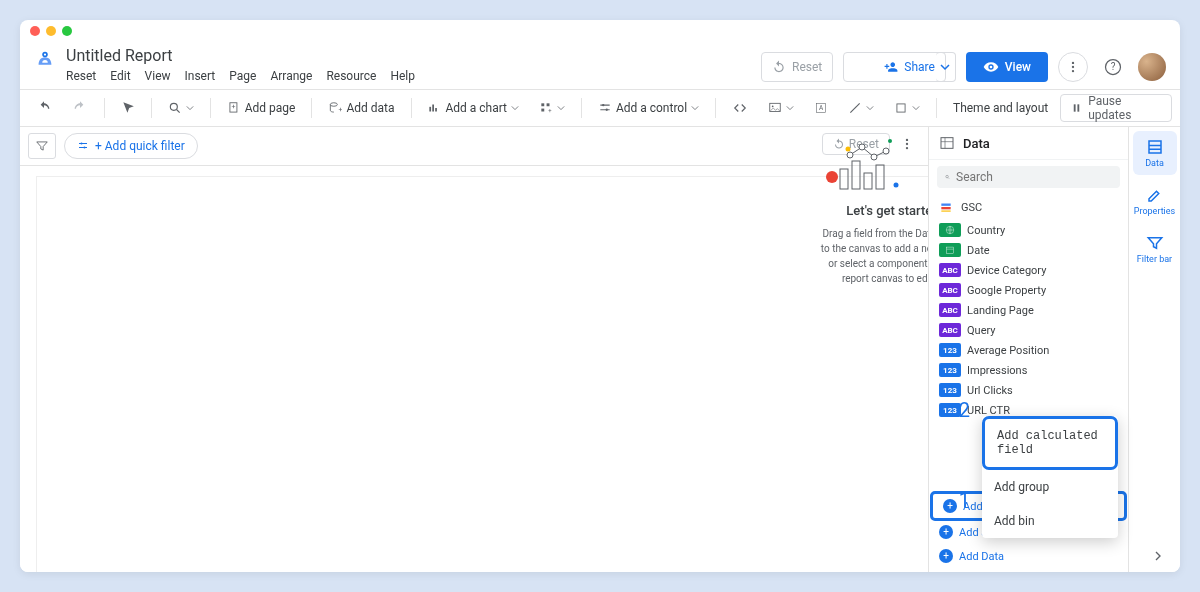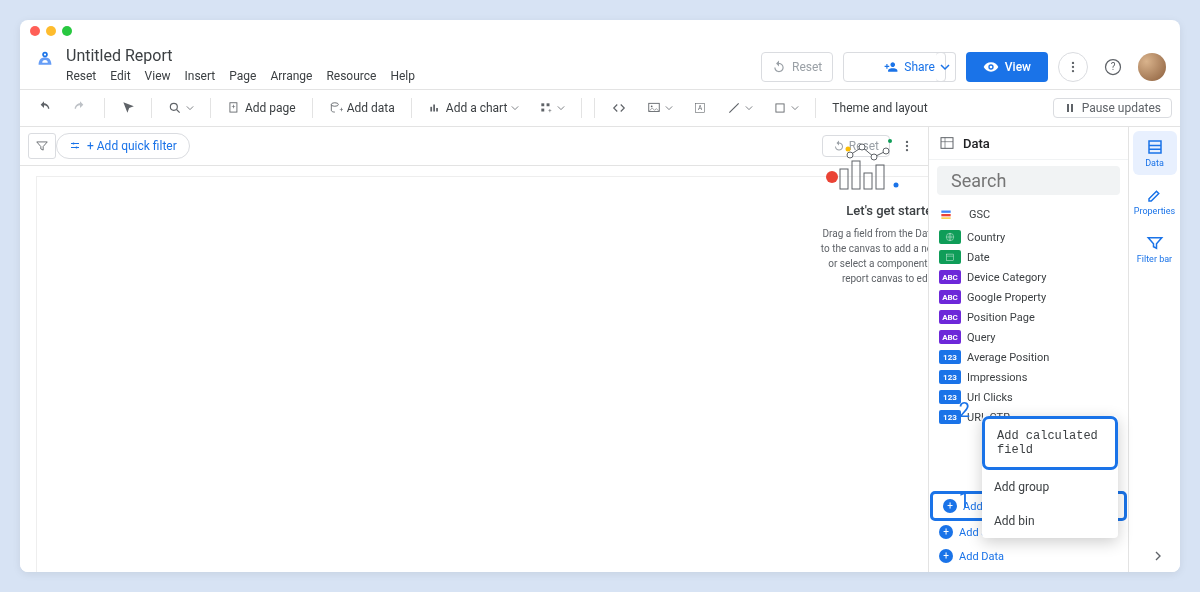--- a/index.html
+++ b/index.html
@@ -22,43 +22,43 @@
   .btn.reset { color: #9aa0a6; border: 1px solid #dadce0; background:#fff; }
   .btn.share { color: #1a73e8; border: 1px solid #dadce0; background:#fff;padding-left:40px; }
   .btn.share-drop { color:#1a73e8; border:1px solid #dadce0; border-left:none; width:20px; justify-content:center; padding:0; margin-left:-10px;}
   .btn.view { background: #1a73e8; color: #fff; font-weight: 500; padding: 0 16px; }
   .icon-btn { width: 30px; height: 30px; border: 1px solid #dadce0; border-radius: 50%; display: flex; align-items: center; justify-content: center; color: #5f6368; cursor: pointer; background:#fff;}
   .avatar { width: 28px; height: 28px; border-radius: 50%; background: radial-gradient(circle at 30% 30%, #d9b38c, #8b5e3c); }
 
   .toolbar { display: flex; align-items: center; gap: 4px; padding: 4px 8px; border-bottom: 1px solid #e3e3e3; font-size: 12px; color: #3c4043; }
   .tbtn { display: inline-flex; align-items: center; gap: 4px; height: 28px; padding: 0 8px; border-radius: 3px; cursor: pointer; white-space: nowrap; }
   .sep { width: 1px; height: 20px; background: #e3e3e3; margin: 0 4px; }
-  .pause { margin-left: auto; display:inline-flex; align-items:center; gap:6px; border:1px solid #dadce0; border-radius:4px; padding:0 10px; height:20px; font-size:12px; color:#5f6368;}
-
-  .filter-bar { display: flex; align-items: center; gap: 0; padding: 6px 8px; border-bottom: 1px solid #e3e3e3; }
+  .pause { margin-left: auto; display:inline-flex; align-items:center; gap:6px; border:1px solid #dadce0; border-radius:4px; padding:0 10px; height:28px; font-size:12px; color:#5f6368;}
+
+  .filter-bar { display: flex; align-items: flex-start; gap: 8px; padding: 6px 8px; border-bottom: 1px solid #e3e3e3; }
   .filter-icon-box { width:28px; height:26px; display:flex; align-items:center; justify-content:center; border:1px solid #dadce0; border-radius:3px; color:#5f6368;}
   .add-filter { display: inline-flex; align-items:center; gap:6px; border: 1px solid #dadce0; border-radius: 14px; height: 26px; padding: 0 12px; color: #1a73e8; font-size: 12px; background:#fff;}
   .filter-right { margin-left:auto; display:flex; align-items:center; gap:10px; padding-right:6px;}
   .filter-right .reset { color:#9aa0a6; border:1px solid #dadce0; border-radius:4px; padding:3px 10px; font-size:12px; display:inline-flex; align-items:center; gap:4px;}
 
   .body { flex: 1; display: flex; overflow: hidden; position: relative; }
   .canvas-area { flex: 1; background: #fff; padding: 10px 0 0 16px; display:flex; }
   .canvas { flex:1; background: #fff; border-top: 1px solid #eee; border-left:1px solid #eee; }
 
   .right-dock { width: 200px; border-left: 1px solid #e3e3e3; display:flex; flex-direction:column; position:relative; background:#fff;}
   .side-tabs { width:52px; border-left: 1px solid #e3e3e3; background:#fff; display:flex; flex-direction:column; align-items:center; padding-top:4px; gap:4px; position:relative;}
   .side-tab { width:44px; height:44px; border-radius:6px; display:flex; flex-direction:column; align-items:center; justify-content:center; gap:2px; color:#1a73e8; font-size:9px; cursor:pointer;}
   .side-tab.active { background:#e8f0fe;}
   .side-tab.inactive { color:#1a73e8; }
   .expand-btn { position:absolute; bottom:8px; right:14px; color:#5f6368; cursor:pointer;}
 
   .panel-header { display:flex; align-items:center; gap:8px; padding:8px 10px; font-size:13px; font-weight:500; color:#202124; border-bottom:1px solid #f1f3f4;}
   .search-box { margin:6px 8px; background:#f1f3f4; border-radius:4px; display:flex; align-items:center; gap:6px; padding:4px 8px; color:#5f6368; font-size:12px;}
-  .search-box input { border:none; background:transparent; outline:none; flex:1; font-size:18px;}
-  .ds-row { display:flex; align-items:center; gap:16px; padding:6px 10px; font-size:11px; color:#3c4043; cursor:pointer;}
+  .search-box input { border:none; background:transparent; outline:none; flex:1; font-size:12px;}
+  .ds-row { display:flex; align-items:center; gap:8px; padding:6px 10px; font-size:11px; color:#3c4043; cursor:pointer;}
   .field-row { display:flex; align-items:center; gap:6px; padding:3px 10px; font-size:11px; color:#3c4043; cursor:grab;}
   .chip { width:22px; height:14px; border-radius:2px; font-size:8px; display:flex; align-items:center; justify-content:center; color:#fff; font-weight:bold;}
   .chip.abc { background:#6d28d9;} .chip.n123 { background:#1a73e8;} .chip.date { background:#0f9d58;} .chip.globe{background:#0f9d58;}
   .bottom-links { border-top:0; padding:4px 0;}
   .bottom-link { display:flex; align-items:center; gap:6px; padding:5px 10px; font-size:11px; color:#1a73e8; cursor:pointer;}
   .plus-circle { width:14px; height:14px; border-radius:50%; background:#1a73e8; color:#fff; display:inline-flex; align-items:center; justify-content:center; font-size:10px; line-height:1;}
 
   .get-started { position:absolute; left:798px; top:0; width:150px; text-align:center; padding:10px 0;}
   .get-started h3 { font-size:13px; font-weight:500; color:#3c4043; margin-top:6px;}
   .get-started p { font-size:10px; color:#5f6368; margin-top:8px; line-height:1.5;}
@@ -206,20 +206,32 @@
           <rect x="4" y="4" width="5" height="5" fill="#5f6368"></rect>
           <rect x="13" y="4" width="5" height="5" fill="#5f6368"></rect>
           <rect x="4" y="13" width="5" height="5" fill="#5f6368"></rect>
           <text x="16" y="18" font-size="10" fill="#5f6368">+</text>
         </svg>
         <svg width="8" height="8" viewBox="0 0 10 10">
           <path d="M1 3l4 4 4-4" stroke="#5f6368" fill="none"></path>
         </svg>
       </div>
     <div class="sep"></div>
+    <div class="tbtn">
+        <svg width="14" height="14" viewBox="0 0 24 24">
+          <line x1="4" y1="7" x2="20" y2="7" stroke="#5f6368" stroke-width="2"></line>
+          <circle cx="9" cy="7" r="2" fill="#5f6368"></circle>
+          <line x1="4" y1="15" x2="20" y2="15" stroke="#5f6368" stroke-width="2"></line>
+          <circle cx="15" cy="15" r="2" fill="#5f6368"></circle>
+        </svg>
+        <span>Add a control</span>
+        <svg width="8" height="8" viewBox="0 0 10 10">
+          <path d="M1 3l4 4 4-4" stroke="#5f6368" fill="none"></path>
+        </svg>
+      </div>
     <div class="sep"></div>
     <div class="tbtn">
         <svg width="16" height="14" viewBox="0 0 24 24">
           <path d="M9 6l-6 6 6 6M15 6l6 6-6 6" stroke="#5f6368" stroke-width="2" fill="none"></path>
         </svg>
       </div>
     <div class="tbtn">
         <svg width="14" height="14" viewBox="0 0 24 24">
           <rect x="3" y="4" width="18" height="14" fill="none" stroke="#5f6368" stroke-width="1.5"></rect>
           <circle cx="8" cy="9" r="1.5" fill="#5f6368"></circle>
@@ -364,21 +376,21 @@
       <div class="field-row">
           <span class="chip abc">ABC</span>
           <span>Device Category</span>
         </div>
       <div class="field-row">
           <span class="chip abc">ABC</span>
           <span>Google Property</span>
         </div>
       <div class="field-row">
           <span class="chip abc">ABC</span>
-          <span>Position Page</span>
+          <span>Landing Page</span>
         </div>
       <div class="field-row">
           <span class="chip abc">ABC</span>
           <span>Query</span>
         </div>
       <div class="field-row">
           <span class="chip n123">123</span>
           <span>Average Position</span>
         </div>
       <div class="field-row">

